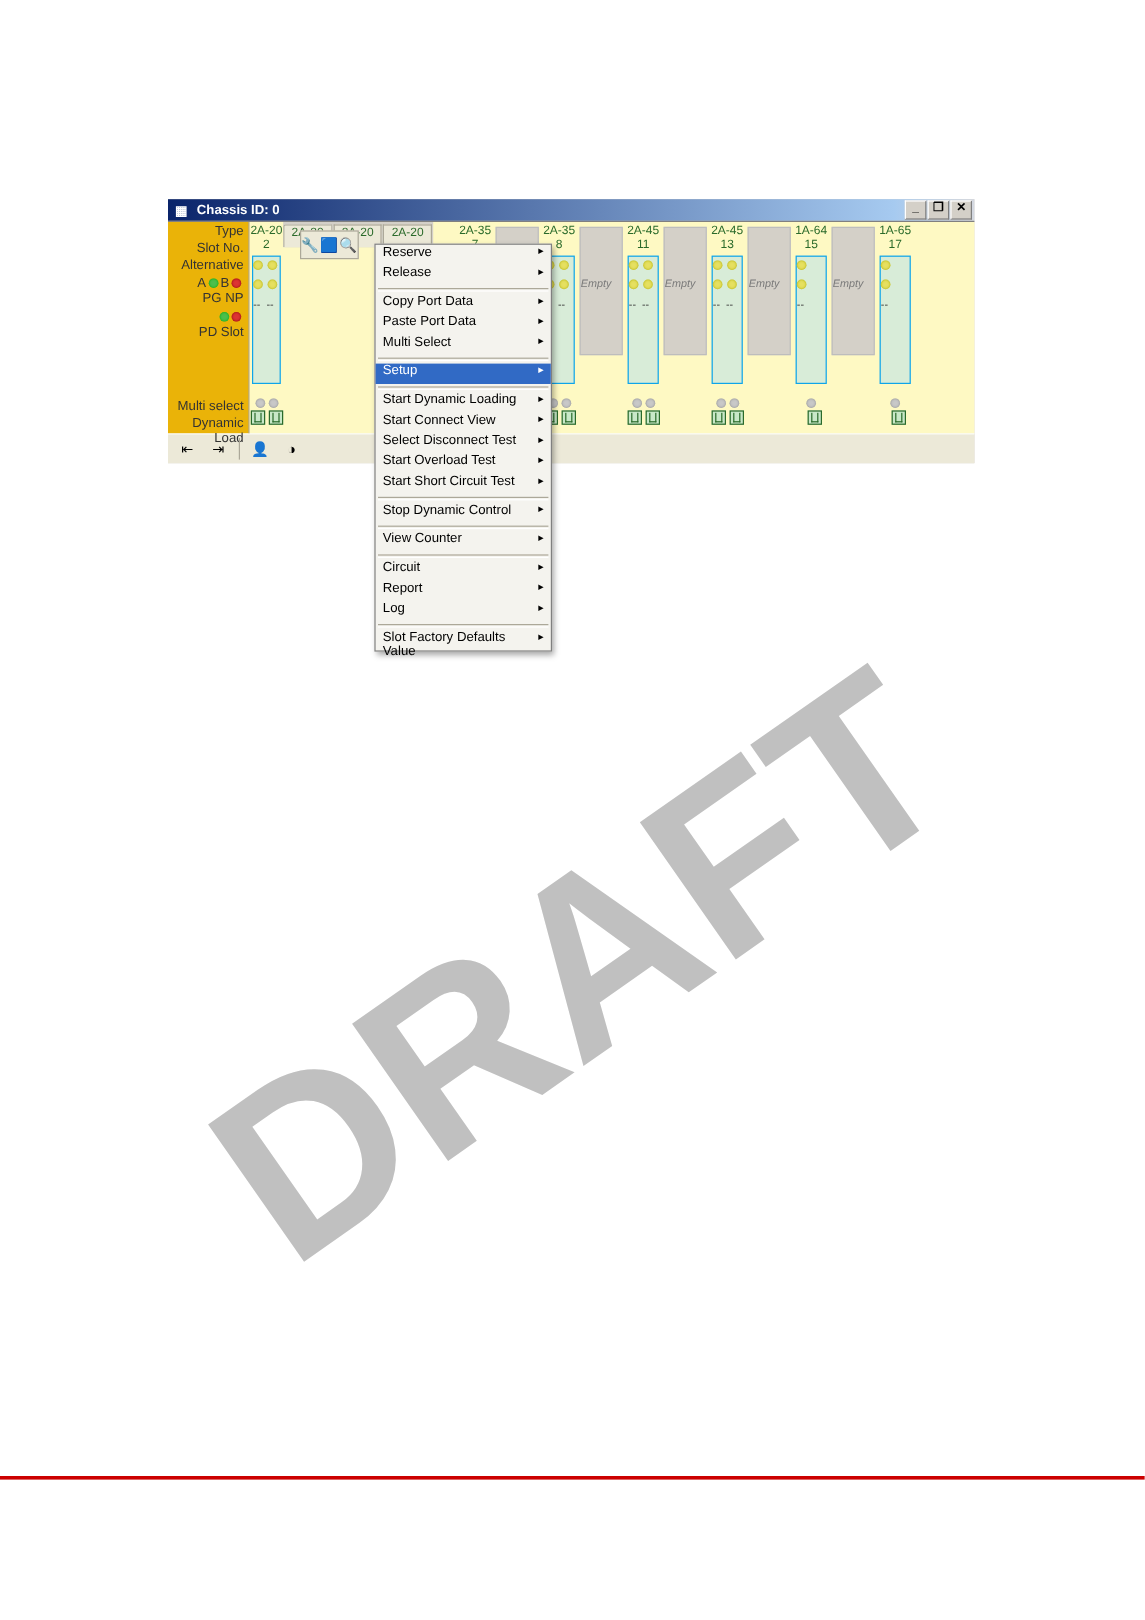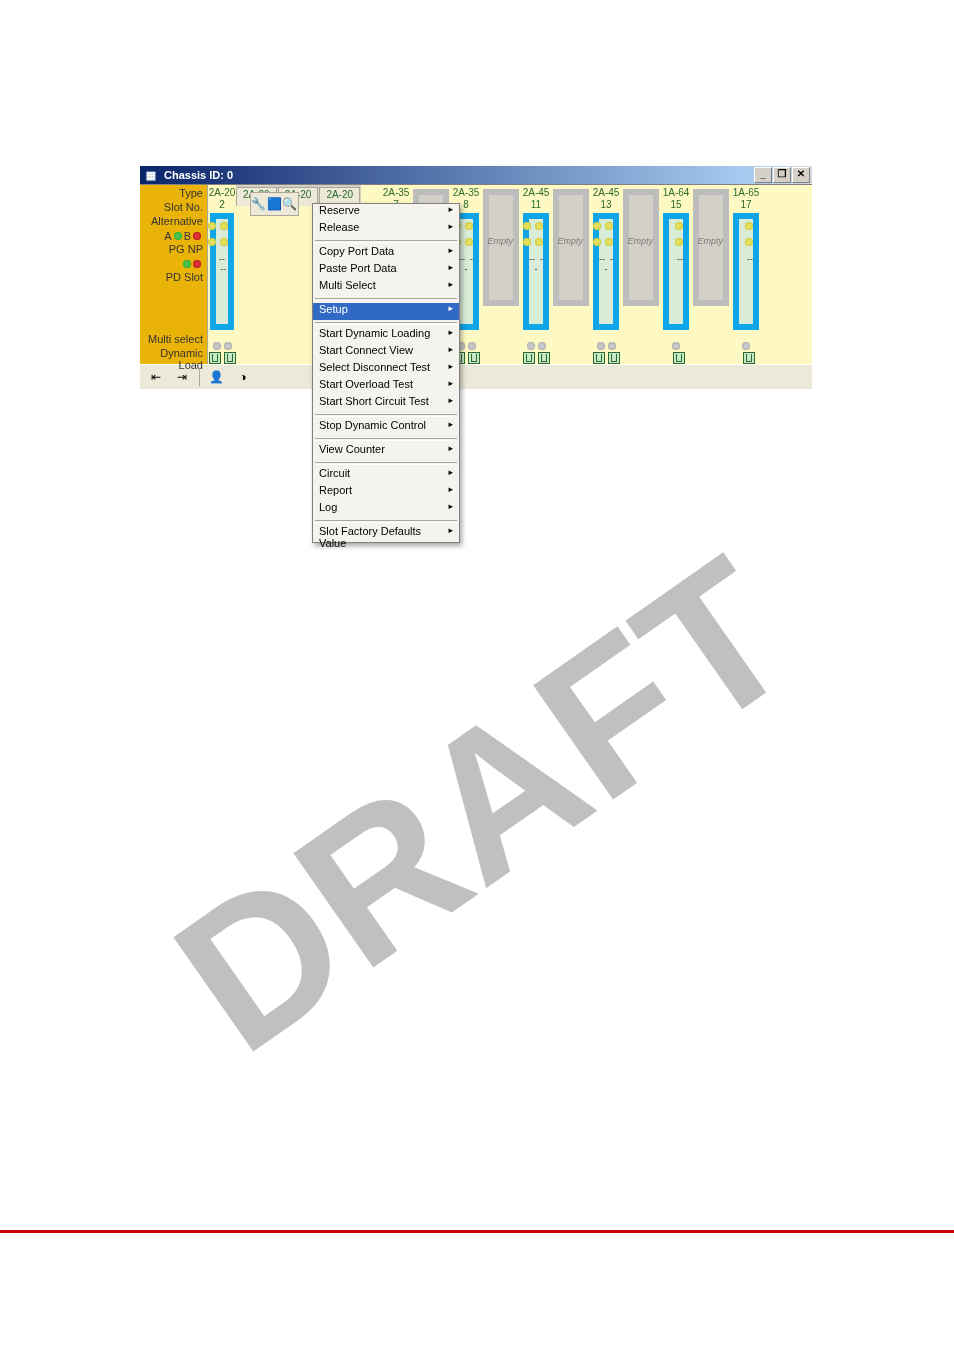--- a/index.html
+++ b/index.html
@@ -19,21 +19,21 @@
   .led.red{background:#d33;box-shadow:inset 0 0 2px #800}
   .led.ylw{background:#e6e060;box-shadow:inset 0 0 2px #aa0}
   .led.gry{background:#c8c8c8;box-shadow:inset 0 0 2px #888}
   .sidebar .spacer{height:48px}
   .slots{flex:1 1 auto;display:flex;padding-top:2px;background:#fef9c3}
   .slot{width:30px;text-align:center;position:relative}
   .slot.half{width:28px}
   .slot.wide{width:40px}
   .slot .hdr{color:#2a6a2a;font-size:10px;line-height:12px}
   .slot .hdr .num{display:block}
-  .slotbody{background:#d8ecd8;height:102px;margin:2px 2px 12px 2px;border:6px solid #0ea5e9;display:flex;flex-direction:column;align-items:flex-end;gap:8px;padding-top:3px}
+  .slotbody{background:#d8ecd8;height:102px;margin:2px 2px 12px 2px;border:1px solid #0ea5e9;display:flex;flex-direction:column;align-items:flex-start;gap:8px;padding-top:3px}
   .slotbody.gray{background:#d4d0c8;border-color:#bdbdbd}
   .slotbody .dots{display:flex;gap:4px;justify-content:center}
   .slotbody .txt{font-size:9px;color:#333}
   .empty{font-style:italic;font-size:9px;color:#7a7a7a;margin-top:38px}
   .multidyn{display:flex;flex-direction:column;gap:2px;margin-top:4px}
   .multidyn .row{display:flex;gap:3px;justify-content:center;align-items:center}
   .dyn{width:10px;height:10px;border:1px solid #2a6a2a;background:#c8e8c8;position:relative}
   .dyn.single{margin-left:6px}
   .dyn::after{content:"";position:absolute;left:2px;top:1px;width:4px;height:7px;border:1px solid #2a6a2a;border-top:none}
   .toolbar{height:24px;background:#ece9d8;border-top:1px solid #fff;display:flex;align-items:center;padding:0 4px;gap:2px}

